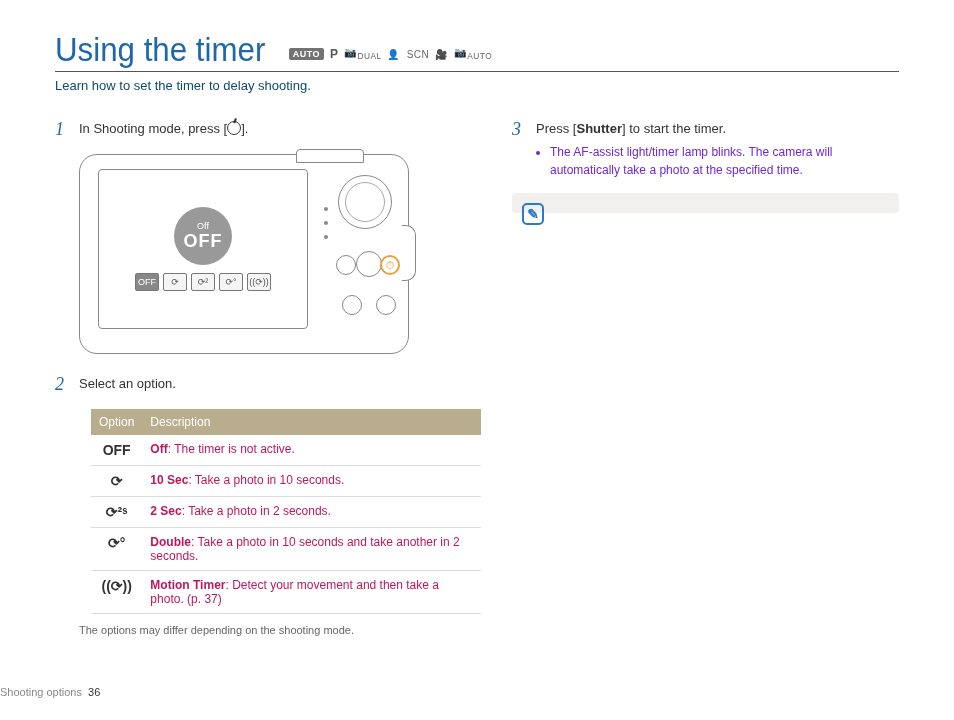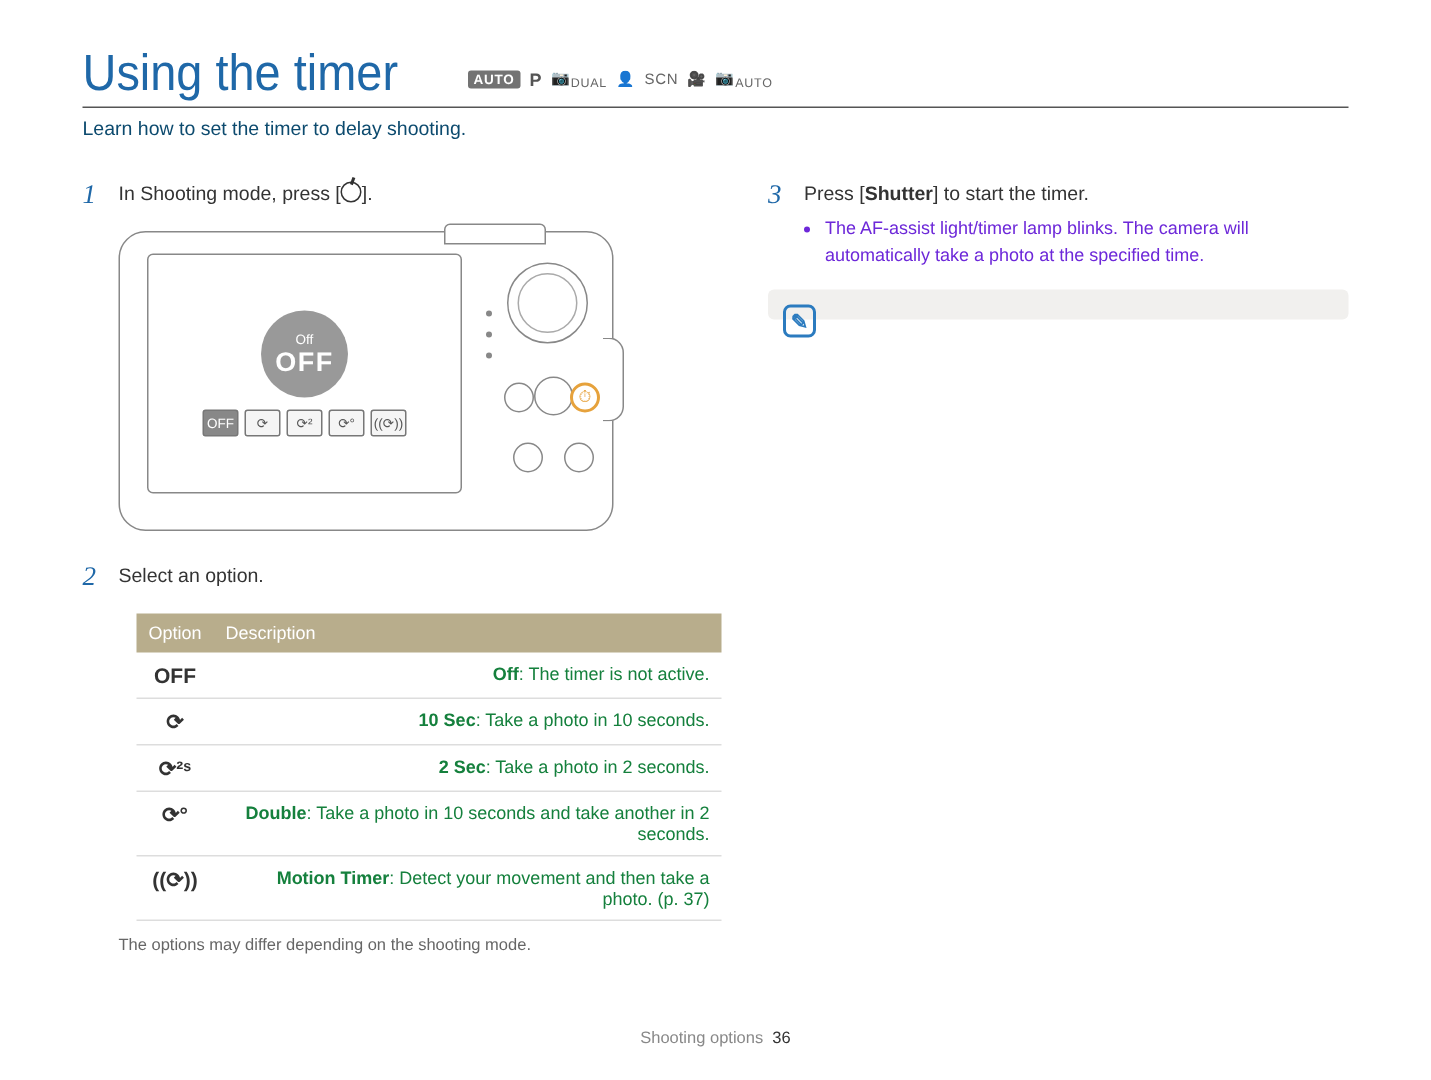--- a/index.html
+++ b/index.html
@@ -8,21 +8,21 @@
     height: 720px;
     font-family: Arial, Helvetica, sans-serif;
     background: #fff;
     color: #333;
     position: relative;
     padding: 30px 55px 0 55px;
   }
   .page-title-row {
     display: flex;
     align-items: baseline;
-    gap: 28px;
+    gap: 5px;
     border-bottom: 1px solid #555;
     padding-bottom: 2px;
     margin-bottom: 6px;
   }
   .page-title {
     font-family: "Arial Narrow", Arial, sans-serif;
     font-size: 34px;
     font-weight: 400;
     color: #1f68a8;
     letter-spacing: 0;
@@ -184,22 +184,21 @@
     color: #fff;
     text-align: left;
     font-weight: 400;
     padding: 6px 8px;
     font-size: 12px;
   }
   .opt-table td {
     border-bottom: 1px solid #ddd;
     padding: 7px 8px;
     vertical-align: top;
-    color: #15803d;
-    text-align: right;
+    color: #be185d;
   }
   .opt-table td.icon-cell {
     width: 42px;
     text-align: center;
     font-size: 14px;
     font-weight: bold;
     color: #333;
   }
   .small-icon { font-size:16px; font-weight:normal;}
   .opt-table strong { font-weight: bold; }
@@ -232,21 +231,21 @@
     color: #2b7bbf;
     display:flex; align-items:center; justify-content:center;
     font-size:14px; font-weight:bold;
   }
 
   
   .footer {
     position: absolute;
     bottom: 22px;
     left: 0; right: 0;
-    text-align: center;
+    text-align: left;
     font-size: 11px;
     color: #888;
   }
   .footer-pg { color:#333; }
 
   .timer-glyph{
     display:inline-block; width:14px; height:14px;
     border:1.5px solid #333; border-radius:50%;
     position:relative; vertical-align:-2px;
   }

